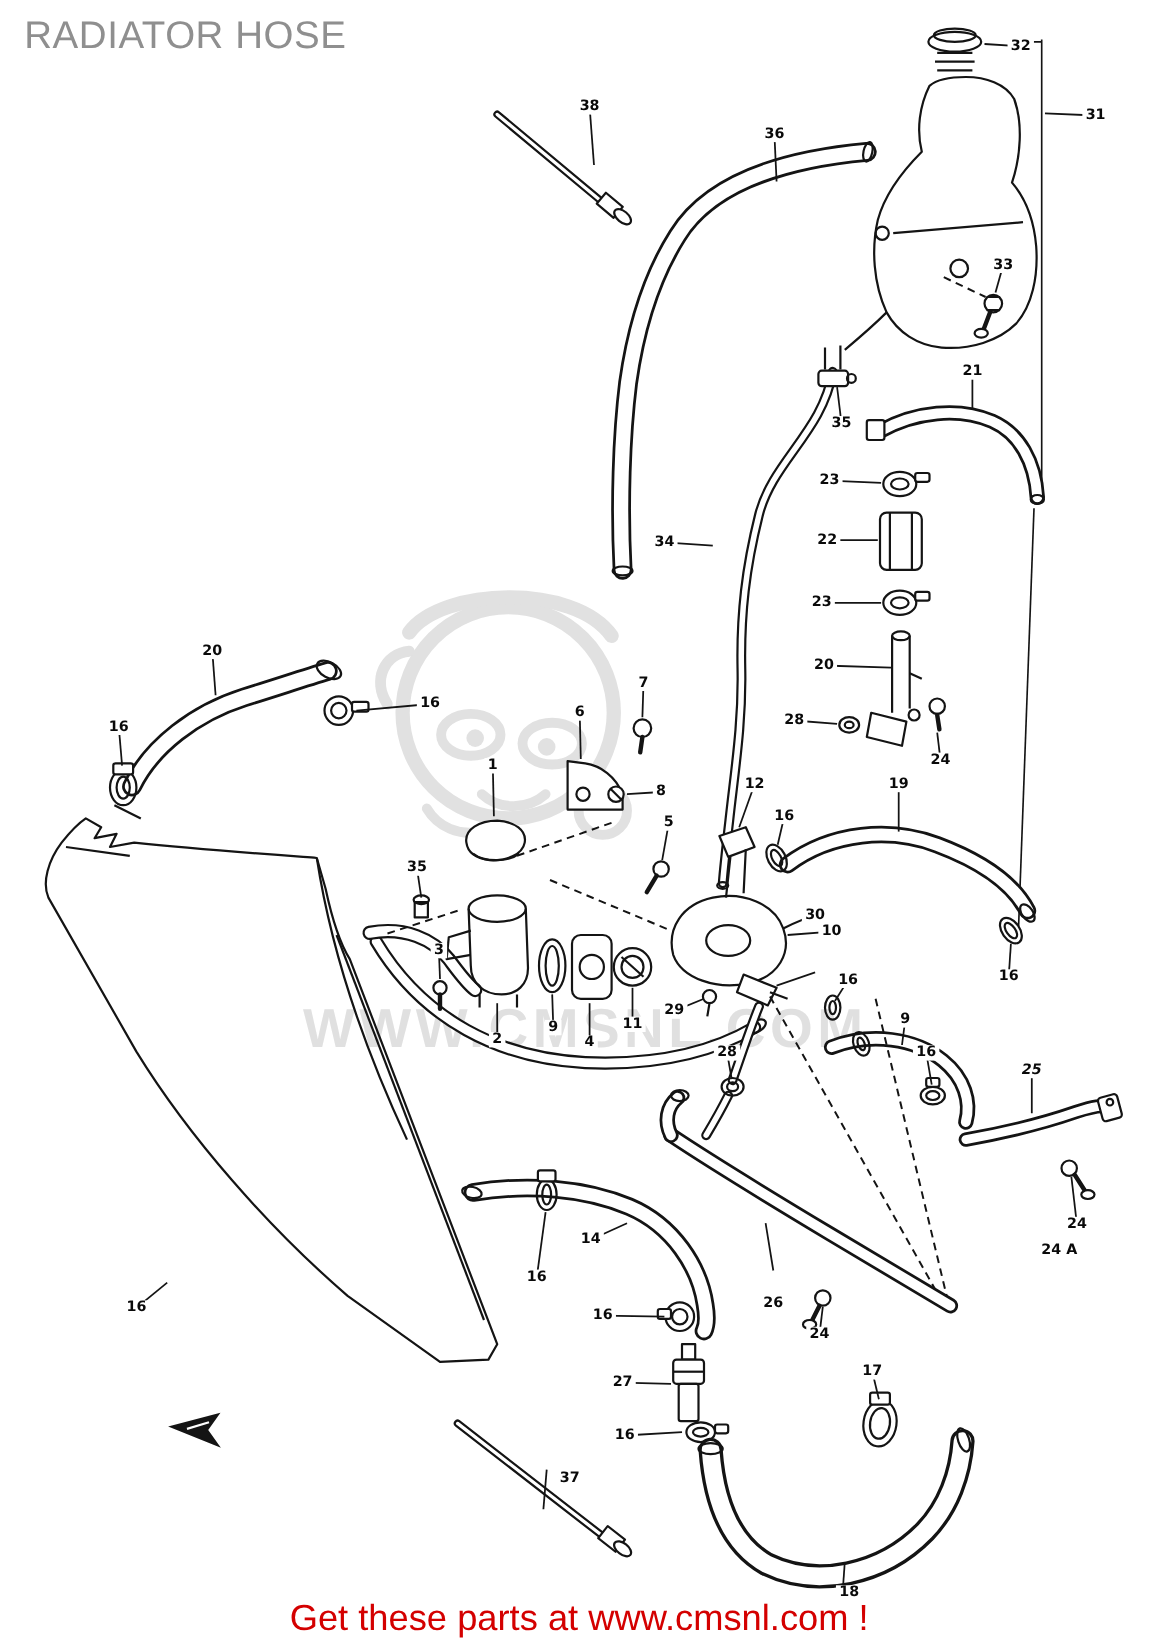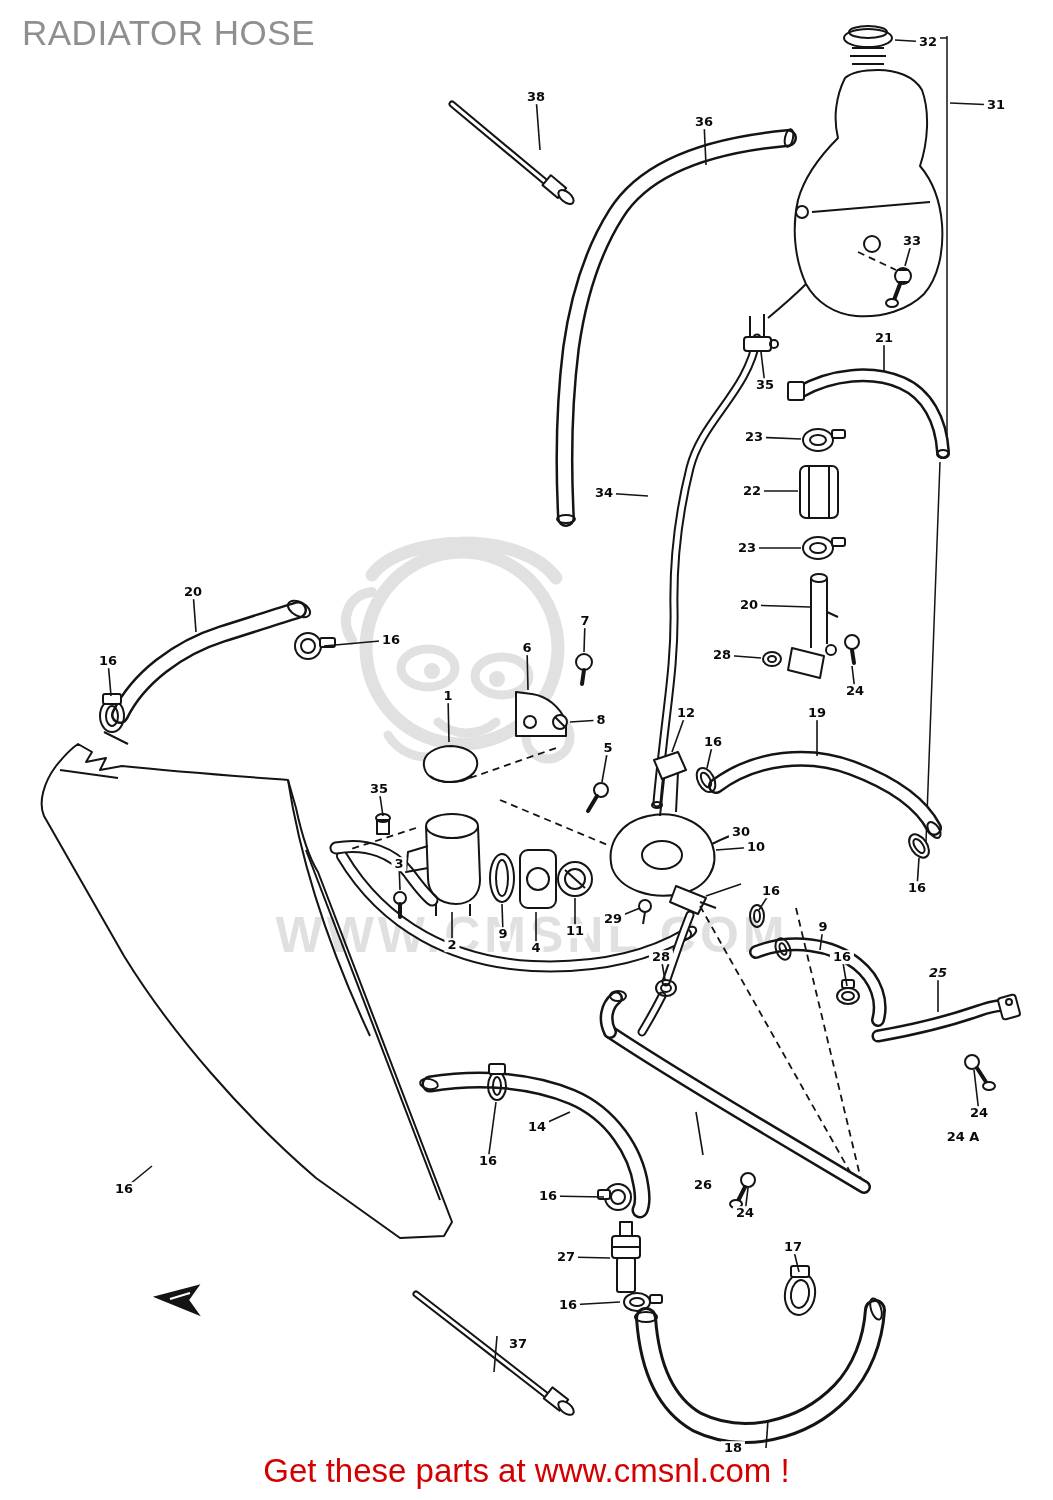--- a/index.html
+++ b/index.html
@@ -466,17 +466,17 @@
       <div class="callout" style="left: 124px; top: 1189px;">16</div>
       <div class="callout" style="left: 548px; top: 1196px;">16</div>
       <div class="callout" style="left: 703px; top: 1155px; margin-top: 30px;">26</div>
       <div class="callout" style="left: 745px; top: 1213px;">24</div>
       <div class="callout" style="left: 979px; top: 1113px;">24</div>
       <div class="callout" style="left: 963px; top: 1137px;">24 A</div>
       <div class="callout" style="left: 566px; top: 1257px;">27</div>
       <div class="callout" style="left: 568px; top: 1305px;">16</div>
       <div class="callout" style="left: 793px; top: 1247px;">17</div>
       <div class="callout" style="left: 494px; top: 1344px; margin-left: 24px;">37</div>
-      <div class="callout" style="left: 733px; top: 1448px;">18</div>
+      <div class="callout" style="left: 772px; top: 1448px;">18</div>
     </div>
 
   <div class="footer">Get these parts at www.cmsnl.com !</div>
 </div>
 
 </body></html>

